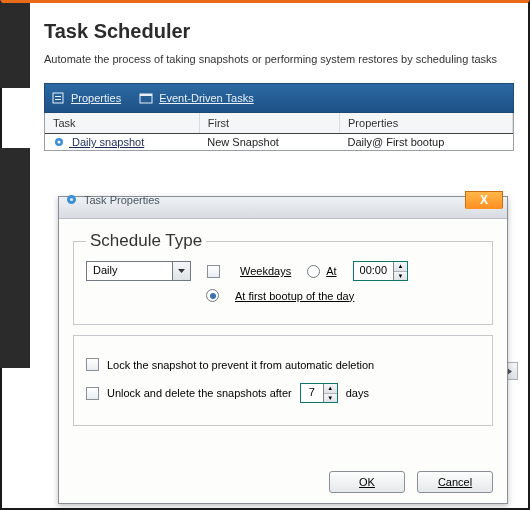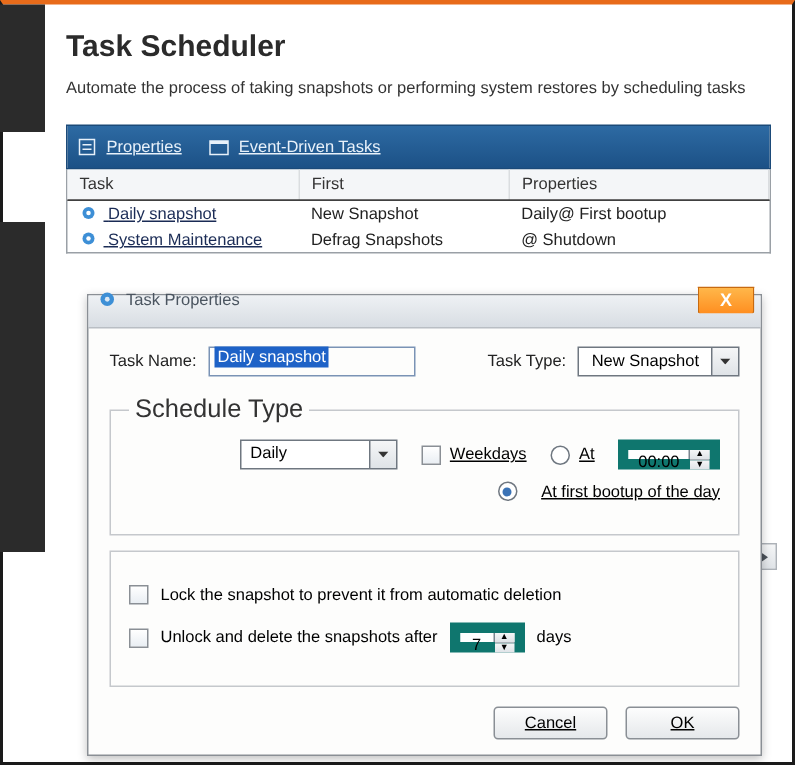--- a/index.html
+++ b/index.html
@@ -184,21 +184,20 @@
   legend {
     font-size: 17px;
     color: #333;
     padding: 0 4px;
   }
   .sched-row {
     display: flex;
     align-items: center;
     gap: 16px;
     margin-bottom: 8px;
-    justify-content: flex-end;
   }
   .combo {
     display: flex;
     width: 105px;
     height: 20px;
     border: 1px solid #6f7780;
     background: #fff;
   }
   .combo .val { flex:1; padding: 2px 6px; }
   .combo .btn {
@@ -224,21 +223,21 @@
     justify-content: center;
     vertical-align: middle;
   }
   .radio.checked::after {
     content:""; width:6px; height:6px; border-radius:50%;
     background:#3a72b5;
   }
   .spinner {
     display: inline-flex;
     height: 20px;
-    border: 7px solid #0f766e;
+    border: 1px solid #0f766e;
   }
   .spinner .val { padding: 2px 6px; background:#fff; }
   .spinner .btns {
     width: 14px;
     display:flex; flex-direction:column;
     border-left:1px solid #7b8690;
   }
   .spinner .btns span {
     flex:1; font-size:6px;
     display:flex;align-items:center;justify-content:center;
@@ -321,31 +320,20 @@
           <td>
             <svg class="row-icon" width="12" height="12">
                 <circle cx="6" cy="6" r="4" fill="#3d8fd6"></circle>
                 <circle cx="6" cy="6" r="1.5" fill="#fff"></circle>
               </svg>
             <span>Daily snapshot</span>
           </td>
           <td class="plain">New Snapshot</td>
           <td class="plain">Daily@ First bootup</td>
         </tr>
-        <tr>
-          <td>
-            <svg class="row-icon" width="12" height="12">
-                <circle cx="6" cy="6" r="4" fill="#3d8fd6"></circle>
-                <circle cx="6" cy="6" r="1.5" fill="#fff"></circle>
-              </svg>
-            <span>System Maintenance</span>
-          </td>
-          <td class="plain">Defrag Snapshots</td>
-          <td class="plain">@ Shutdown</td>
-        </tr>
       </tbody>
     </table>
   </div>
 </div>
 
 <div class="scroll-arrow">
   <svg width="7" height="7">
       <path d="M1 0 L6 3.5 L1 7 Z" fill="#4a5159"></path>
     </svg>
 </div>
@@ -358,49 +346,33 @@
           <circle cx="6.5" cy="6.5" r="1.6" fill="#dbe7f3"></circle>
         </svg>
       <span>Task Properties</span>
     </div>
     <div class="dialog-close">
       <span>X</span>
     </div>
   </div>
 
   <div class="dialog-body">
-    <div class="form-row">
-      <label>Task Name:</label>
-      <div class="tn-input">
-        <span class="sel">Daily snapshot</span>
-      </div>
-      <div style="flex:1"></div>
-      <label>Task Type:</label>
-      <div class="tt-select">
-        <span class="val">New Snapshot</span>
-        <span class="btn">
-          <svg width="7" height="4">
-              <path d="M0 0 H7 L3.5 4 Z" fill="#333"></path>
-            </svg>
-        </span>
-      </div>
-    </div>
 
     <fieldset>
       <legend>Schedule Type</legend>
       <div class="sched-row">
         <div class="combo">
           <span class="val">Daily</span>
           <span class="btn">
             <svg width="7" height="4">
                 <path d="M0 0 H7 L3.5 4 Z" fill="#333"></path>
               </svg>
           </span>
         </div>
-        <span style="display:flex;align-items:center;gap:6px">
+        <span style="display:flex;align-items:center;gap:20px">
           <span class="chk"></span>
           <span style="text-decoration:underline">Weekdays</span>
         </span>
         <span style="display:flex;align-items:center;gap:6px">
           <span class="radio"></span>
           <span style="text-decoration:underline">At</span>
         </span>
         <div class="spinner">
           <span class="val">00:00</span>
           <span class="btns">
@@ -430,19 +402,19 @@
               <span>▼</span>
             </span>
         </div>
         <span>days</span>
       </div>
     </fieldset>
   </div>
 
   <div class="dialog-buttons">
     <div class="dlg-btn">
+      <span>OK</span>
+    </div>
+    <div class="dlg-btn">
       <span>Cancel</span>
-    </div>
-    <div class="dlg-btn">
-      <span>OK</span>
     </div>
   </div>
 </div>
 
 </body></html>

